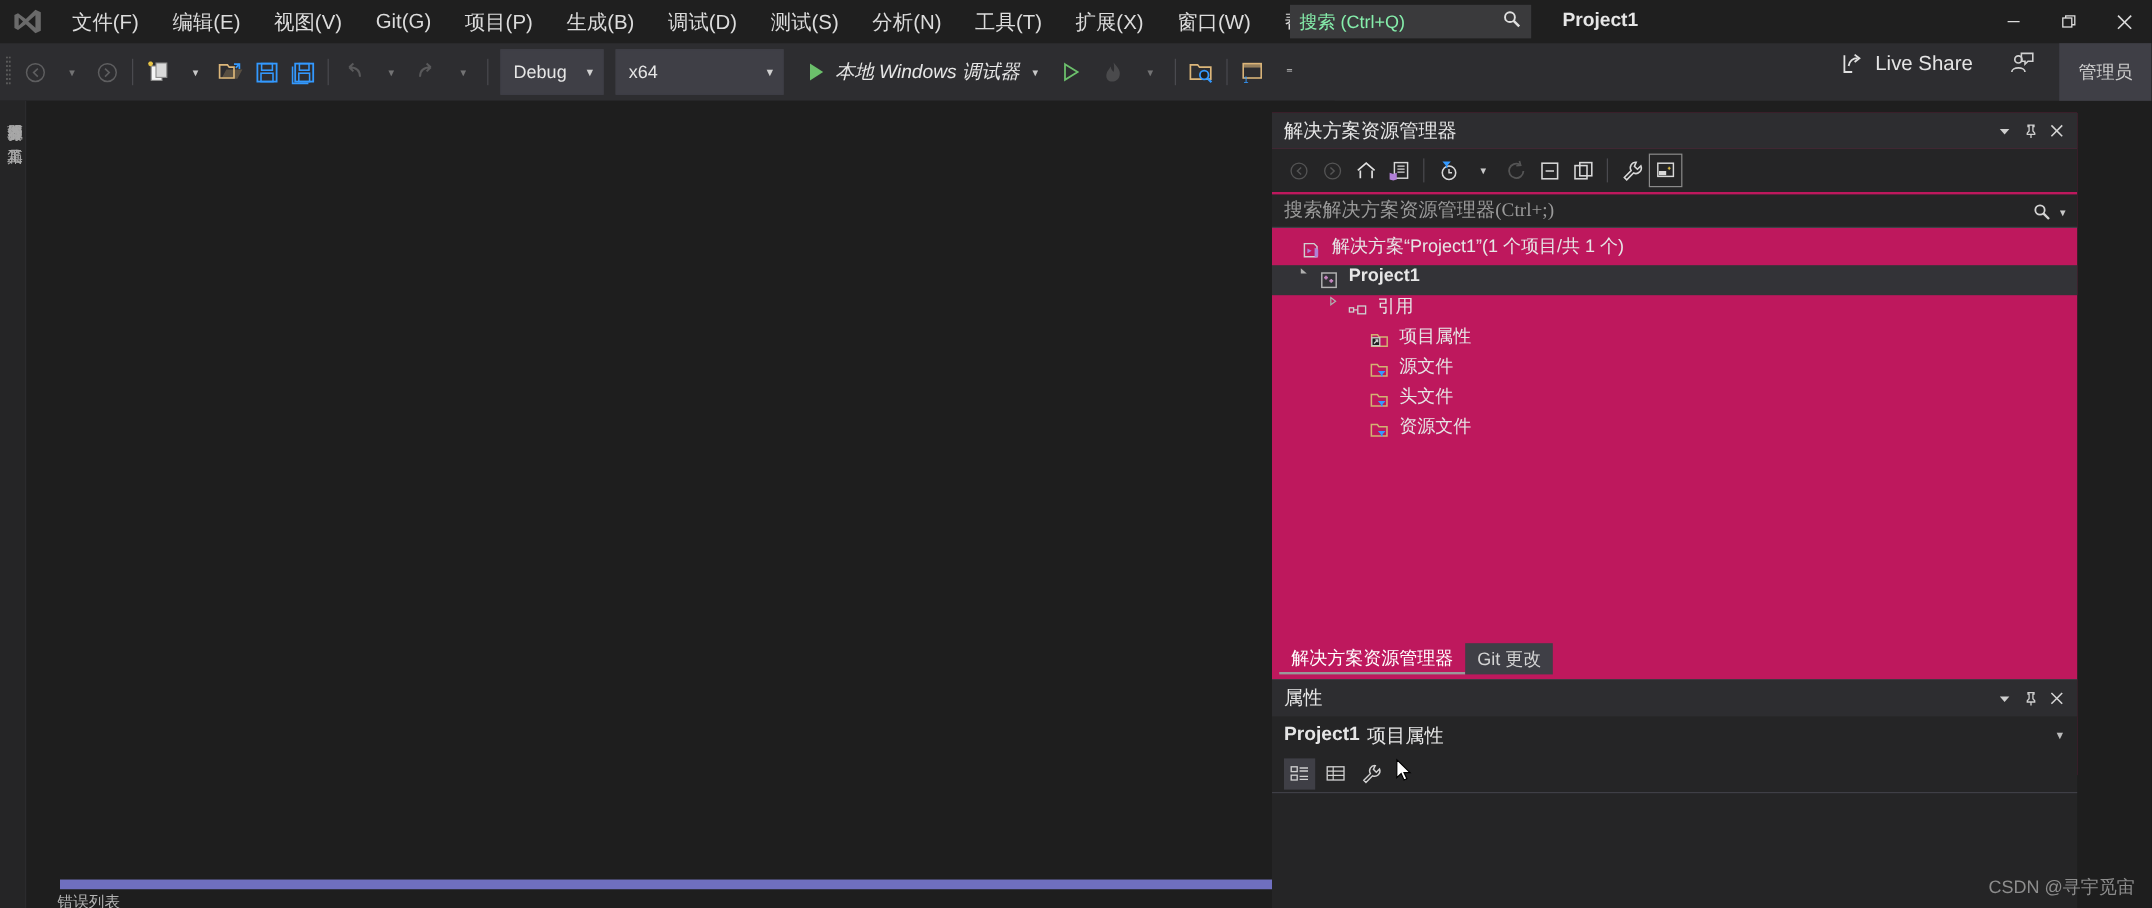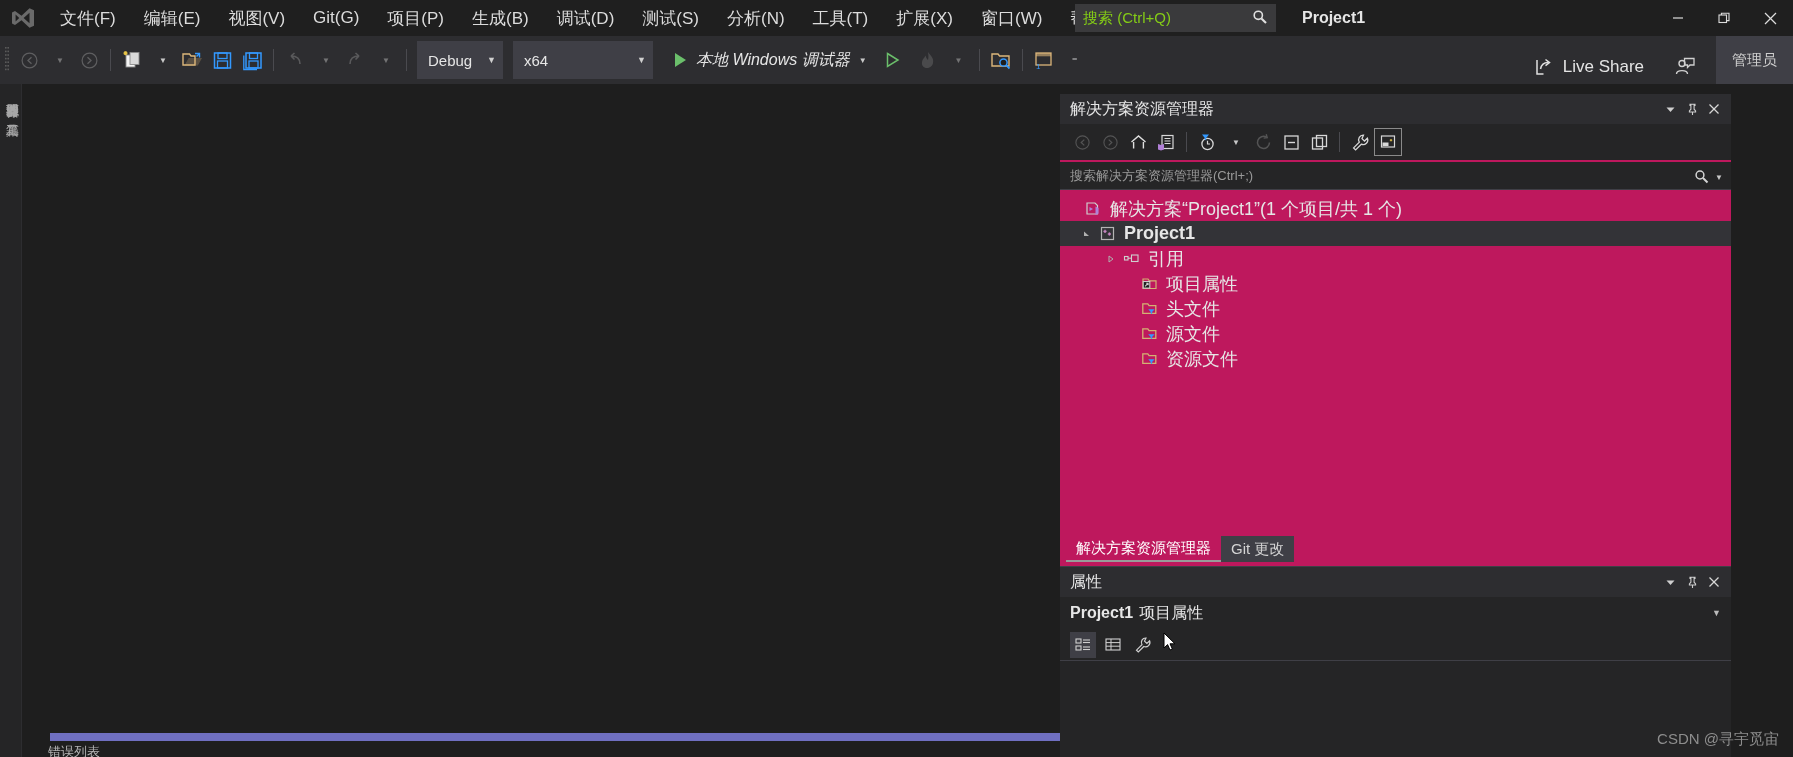--- a/index.html
+++ b/index.html
@@ -24,21 +24,21 @@
   .menubar { display: flex; align-items: center; height: 28px; }
   .menu-item {
     color: #dcdcdc; font-size: 17px; padding: 0 14px; height: 36px;
     display: flex; align-items: center; white-space: nowrap; cursor: default;
   }
 
   .search-box {
     position: absolute; left: 1075px; top: 4px; width: 201px; height: 28px;
     background: #3a3a3c; display: flex; align-items: center; padding: 0 8px;
   }
-  .search-box .ph { color: #84cc16; font-size: 15px; flex: 1; }
+  .search-box .ph { color: #86efac; font-size: 15px; flex: 1; }
   .search-box .mag { color: #dcdcdc; font-size: 15px; }
 
   .win-title {
     position: absolute; left: 1302px; top: 0; height: 36px; display: flex; align-items: center;
     color: #e6e6e6; font-size: 16px; font-weight: bold;
   }
   .win-buttons { position: absolute; right: 0; top: 0; height: 36px; display: flex; }
   .win-btn {
     width: 46px; height: 36px; display: flex; align-items: center; justify-content: center;
     color: #dcdcdc; font-size: 15px;
@@ -65,21 +65,21 @@
   }
   .tb-combo .val { flex: 1; }
   .tb-combo .cv { font-size: 9px; color: #d0d0d0; margin-left: 10px; }
   .run-btn {
     height: 34px; display: flex; align-items: center; color: #e6e6e6; font-size: 16px;
     padding: 0 4px;
     font-style: italic;
   }
   .tri-fill { width: 0; height: 0; border-left: 11px solid #6bbf6b; border-top: 7px solid transparent; border-bottom: 7px solid transparent; }
 
-  .tb-right { position: absolute; right: 0; top: 0; height: 48px; display: flex; align-items: flex-end; }
+  .tb-right { position: absolute; right: 0; top: 0; height: 48px; display: flex; align-items: flex-start; }
   .liveshare { display: flex; align-items: center; color: #e4e4e4; font-size: 17px; padding: 0 8px; height: 34px; }
   .admin-badge {
     background: #3f3f46; color: #cfcfcf; font-size: 15px; height: 48px;
     display: flex; align-items: center; padding: 0 16px;
   }
 
   
   .leftstrip {
     position: absolute; left: 0; top: 84px; width: 22px; height: 673px;
     background: #252526; border-right: 1px solid #2d2d30;
@@ -123,27 +123,27 @@
     color: #c8c8c8;
   }
   .se-ic.dis { opacity: 0.4; }
   .se-ic.boxed { border: 1px solid #8a8a8a; }
   .se-sep { width: 1px; height: 20px; background: #4a4a4f; margin: 0 6px; }
 
   .se-search {
     height: 28px; background: #252526; border-bottom: 1px solid #3f3f46;
     display: flex; align-items: center; padding: 0 8px 0 10px; margin: 2px 0 4px 0;
   }
-  .se-search .ph { color: #9a9a9a; font-size: 13px; flex: 1; }
+  .se-search .ph { color: #9a9a9a; font-size: 16px; flex: 1; font-family: Liberation Serif, serif; }
   .se-search .ic { color: #cfcfcf; font-size: 14px; }
 
   .tree { padding-top: 2px; }
   .tnode {
-    display: flex; align-items: center; height: 25px; padding-left: 4px;
-    color: #e6e6e6; font-size: 18px; white-space: nowrap;
+    display: flex; height: 25px; padding-left: 4px;
+    color: #e6e6e6; font-size: 15px; white-space: nowrap;
   }
   .tnode.selected { background: #333337; }
   .arrow { width: 18px; text-align: center; color: #a9a9a9; font-size: 9px; }
   .tico { width: 22px; display: flex; align-items: center; justify-content: center; margin-right: 6px; }
   .tlabel.bold { font-weight: bold; }
   .tabstrip { display: flex; align-items: flex-end; height: 30px; padding-left: 6px; }
   .dtab {
     height: 26px; display: flex; align-items: center; padding: 0 10px;
     color: #d4d4d4; font-size: 15px; white-space: nowrap;
   }
@@ -595,32 +595,32 @@
       </div>
 
       <div class="tnode" style="padding-left:60px">
         <span class="arrow"></span>
         <span class="tico">
           <svg width="17" height="17" viewBox="0 0 17 17">
             <path d="M1.8 3.8 H6.8 L8.1 5.6 H14.8 V13.4 H1.8 Z" fill="none" stroke="#d3b273" stroke-width="1.3"></path>
             <path d="M7.2 9.2 H13.6 L11.1 12 V14.2 L9.7 13.2 V12 Z" fill="#3399ff"></path>
           </svg>
         </span>
-        <span class="tlabel">头文件</span>
+        <span class="tlabel">源文件</span>
       </div>
 
       <div class="tnode" style="padding-left:60px">
         <span class="arrow"></span>
         <span class="tico">
           <svg width="17" height="17" viewBox="0 0 17 17">
             <path d="M1.8 3.8 H6.8 L8.1 5.6 H14.8 V13.4 H1.8 Z" fill="none" stroke="#d3b273" stroke-width="1.3"></path>
             <path d="M7.2 9.2 H13.6 L11.1 12 V14.2 L9.7 13.2 V12 Z" fill="#3399ff"></path>
           </svg>
         </span>
-        <span class="tlabel">源文件</span>
+        <span class="tlabel">头文件</span>
       </div>
 
       <div class="tnode" style="padding-left:60px">
         <span class="arrow"></span>
         <span class="tico">
           <svg width="17" height="17" viewBox="0 0 17 17">
             <path d="M1.8 3.8 H6.8 L8.1 5.6 H14.8 V13.4 H1.8 Z" fill="none" stroke="#d3b273" stroke-width="1.3"></path>
             <path d="M7.2 9.2 H13.6 L11.1 12 V14.2 L9.7 13.2 V12 Z" fill="#3399ff"></path>
           </svg>
         </span>

